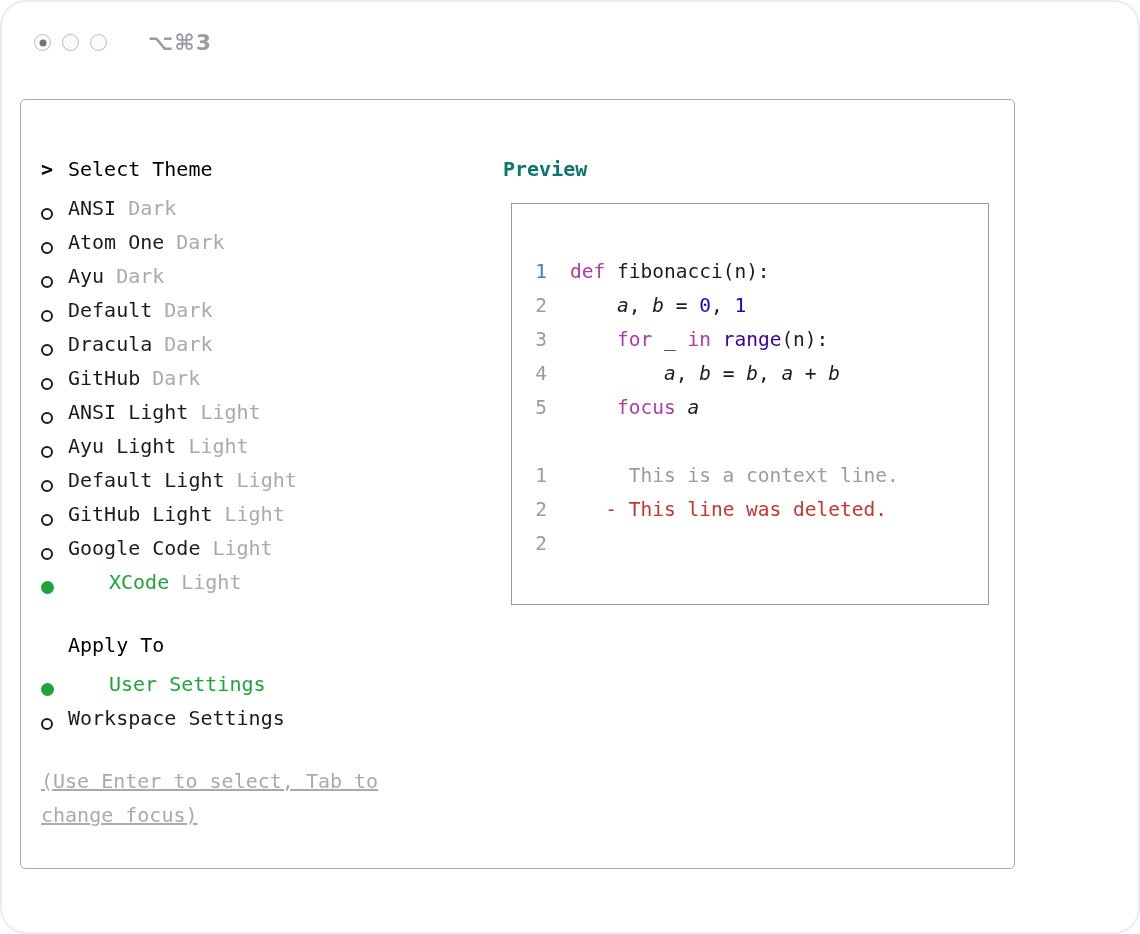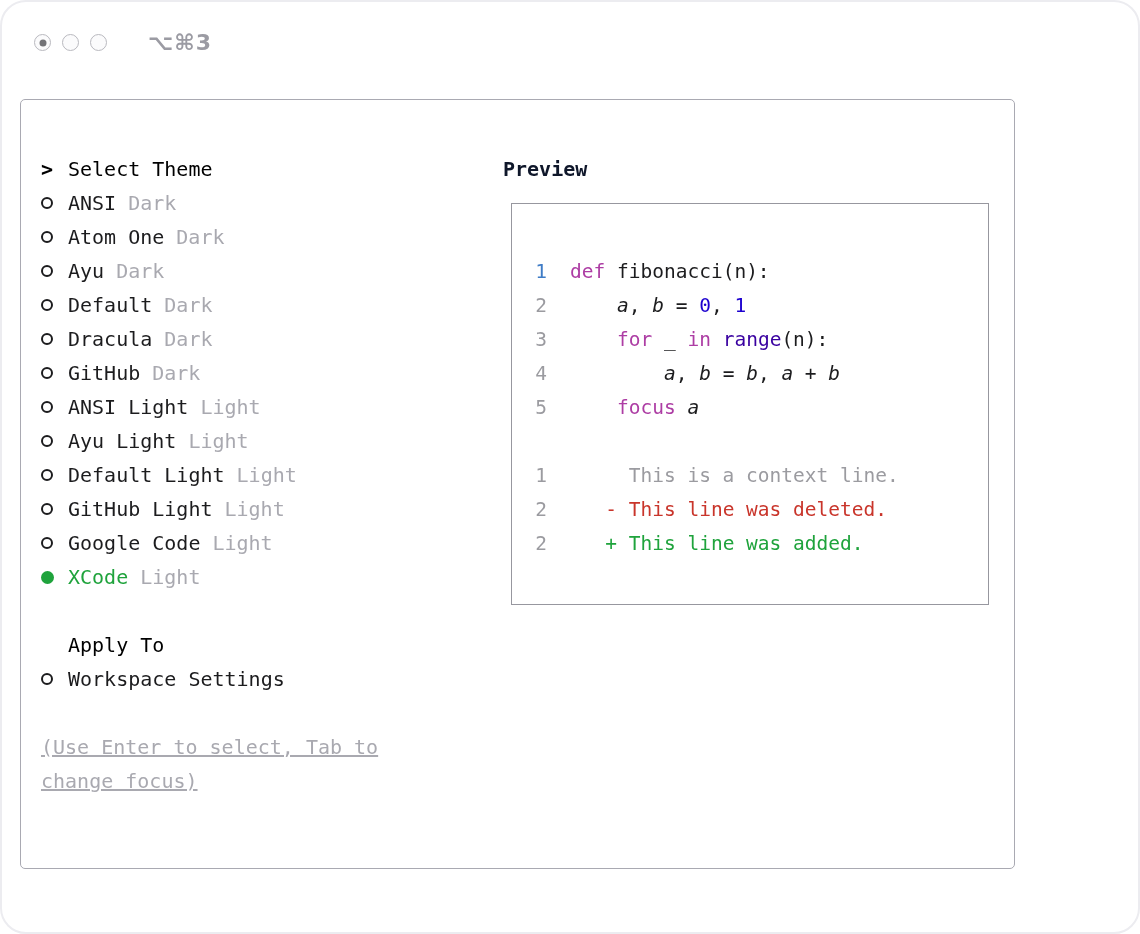--- a/index.html
+++ b/index.html
@@ -14,29 +14,29 @@
   .shortcut{margin-left:30px;font-size:22px;font-weight:700;color:#9b9ba3;letter-spacing:1px;
          font-family:"DejaVu Sans","Liberation Sans",sans-serif;}
   .panel{position:absolute;left:18px;top:97px;width:995px;height:770px;border:1.5px solid #a9a9b2;
          border-radius:5px;box-sizing:border-box;background:#ffffff;}
   .left-col{position:absolute;left:20px;top:52px;font-size:20px;color:#1c1c1e;}
   .row{display:flex;align-items:center;height:34px;}
   .marker{width:27px;flex-shrink:0;display:flex;align-items:center;}
   .prefix{font-weight:700;color:#000;}
   .sel-title{font-weight:400;color:#000;}
   .bullet{width:12px;height:12px;border-radius:50%;border:2px solid #1c1c1e;box-sizing:border-box;}
-  .list-item{cursor:pointer;}
+  .list-item{cursor:pointer;align-items:flex-end;}
   .list-item.selected .bullet{border:none;background:var(--accent-green,#1fa33c);width:13px;height:13px;}
   .tname{color:#1c1c1e;white-space:pre;}
-  .list-item.selected .tname{color:var(--accent-green,#1fa33c);}
+  .list-item.selected .tname{color:var(--accent-green,#1fa33c);margin-left:41px;}
   .tvariant{color:#a9a9b0;margin-left:12px;white-space:pre;}
   .spacer34{height:34px;}
   .hint{color:#a9a9b0;width:410px;line-height:34px;text-decoration:underline;}
   .preview-title{position:absolute;left:482px;top:52px;height:34px;display:flex;align-items:center;
-         font-size:20px;font-weight:700;color:#0f172a;}
+         font-size:20px;font-weight:700;color:#0f766e;}
   .preview-box{position:absolute;left:490px;top:103px;width:478px;height:402px;
          border:1.5px solid #97979f;box-sizing:border-box;background:#ffffff;
          padding:50px 0 0 22px;}
   .code-line{display:flex;align-items:center;height:34px;font-size:19.5px;}
   .lnum{display:inline-block;width:13px;text-align:right;margin-right:23px;flex-shrink:0;
          color:var(--line-number,#9b9ba0);}
   .lnum.active{color:var(--active-line-number,#3f7cc6);}
   .code-text{white-space:pre;color:#1c1c1e;}
   .tok-plain{color:#1c1c1e;}
   .tok-kw{color:var(--keyword,#ad3da4);}
@@ -155,20 +155,26 @@
         </div>
 
       <div class="spacer34"></div>
 
       <div class="row">
         <span class="marker"></span>
         <span class="sel-title">Apply To</span>
       </div>
 
       <div id="apply-list">
+          <div class="row list-item selected">
+            <span class="marker">
+              <span class="bullet"></span>
+            </span>
+            <span class="tname">User Settings</span>
+          </div>
           <div class="row list-item">
             <span class="marker">
               <span class="bullet"></span>
             </span>
             <span class="tname">Workspace Settings</span>
           </div>
         </div>
 
       <div class="spacer34"></div>
 
@@ -205,18 +211,18 @@
           <div class="code-line">
             <span class="lnum">1</span>
             <span class="code-text"><span class="tok-ctx">     This is a context line.</span></span>
           </div>
           <div class="code-line">
             <span class="lnum">2</span>
             <span class="code-text"><span class="tok-plain">   </span><span class="tok-del">- This line was deleted.</span></span>
           </div>
           <div class="code-line">
             <span class="lnum">2</span>
-            <span class="code-text"><span class="tok-plain">   </span><span class="tok-add">+ This line was added.</span></span>
+            <span class="code-text"><span class="tok-plain">   </span></span>
           </div>
         </div>
     </div>
   </div>
 </div>
 
 </body></html>

